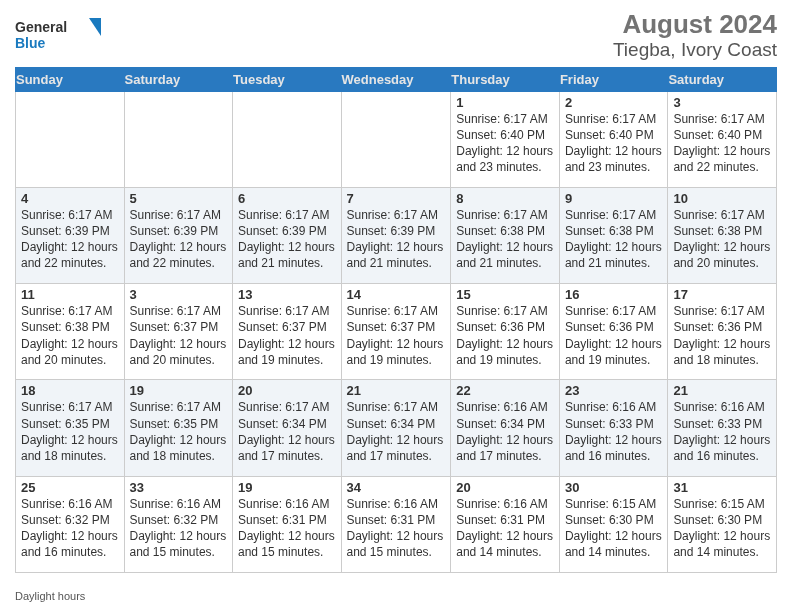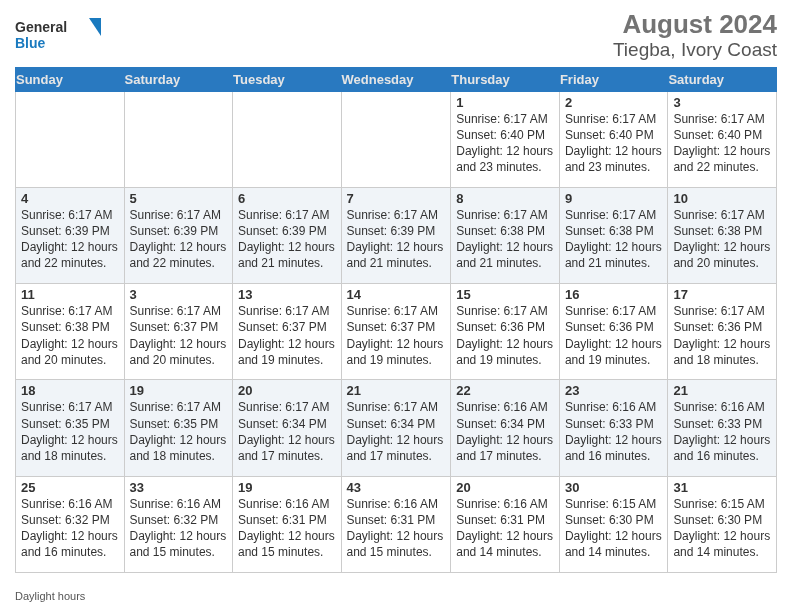--- a/index.html
+++ b/index.html
@@ -321,21 +321,21 @@
 and 15 minutes.</div>
           </td>
           <td>
             <span class="day-number">19</span>
             <div class="day-info">Sunrise: 6:16 AM
 Sunset: 6:31 PM
 Daylight: 12 hours
 and 15 minutes.</div>
           </td>
           <td>
-            <span class="day-number">43</span>
+            <span class="day-number">34</span>
             <div class="day-info">Sunrise: 6:16 AM
 Sunset: 6:31 PM
 Daylight: 12 hours
 and 15 minutes.</div>
           </td>
           <td>
             <span class="day-number">20</span>
             <div class="day-info">Sunrise: 6:16 AM
 Sunset: 6:31 PM
 Daylight: 12 hours

